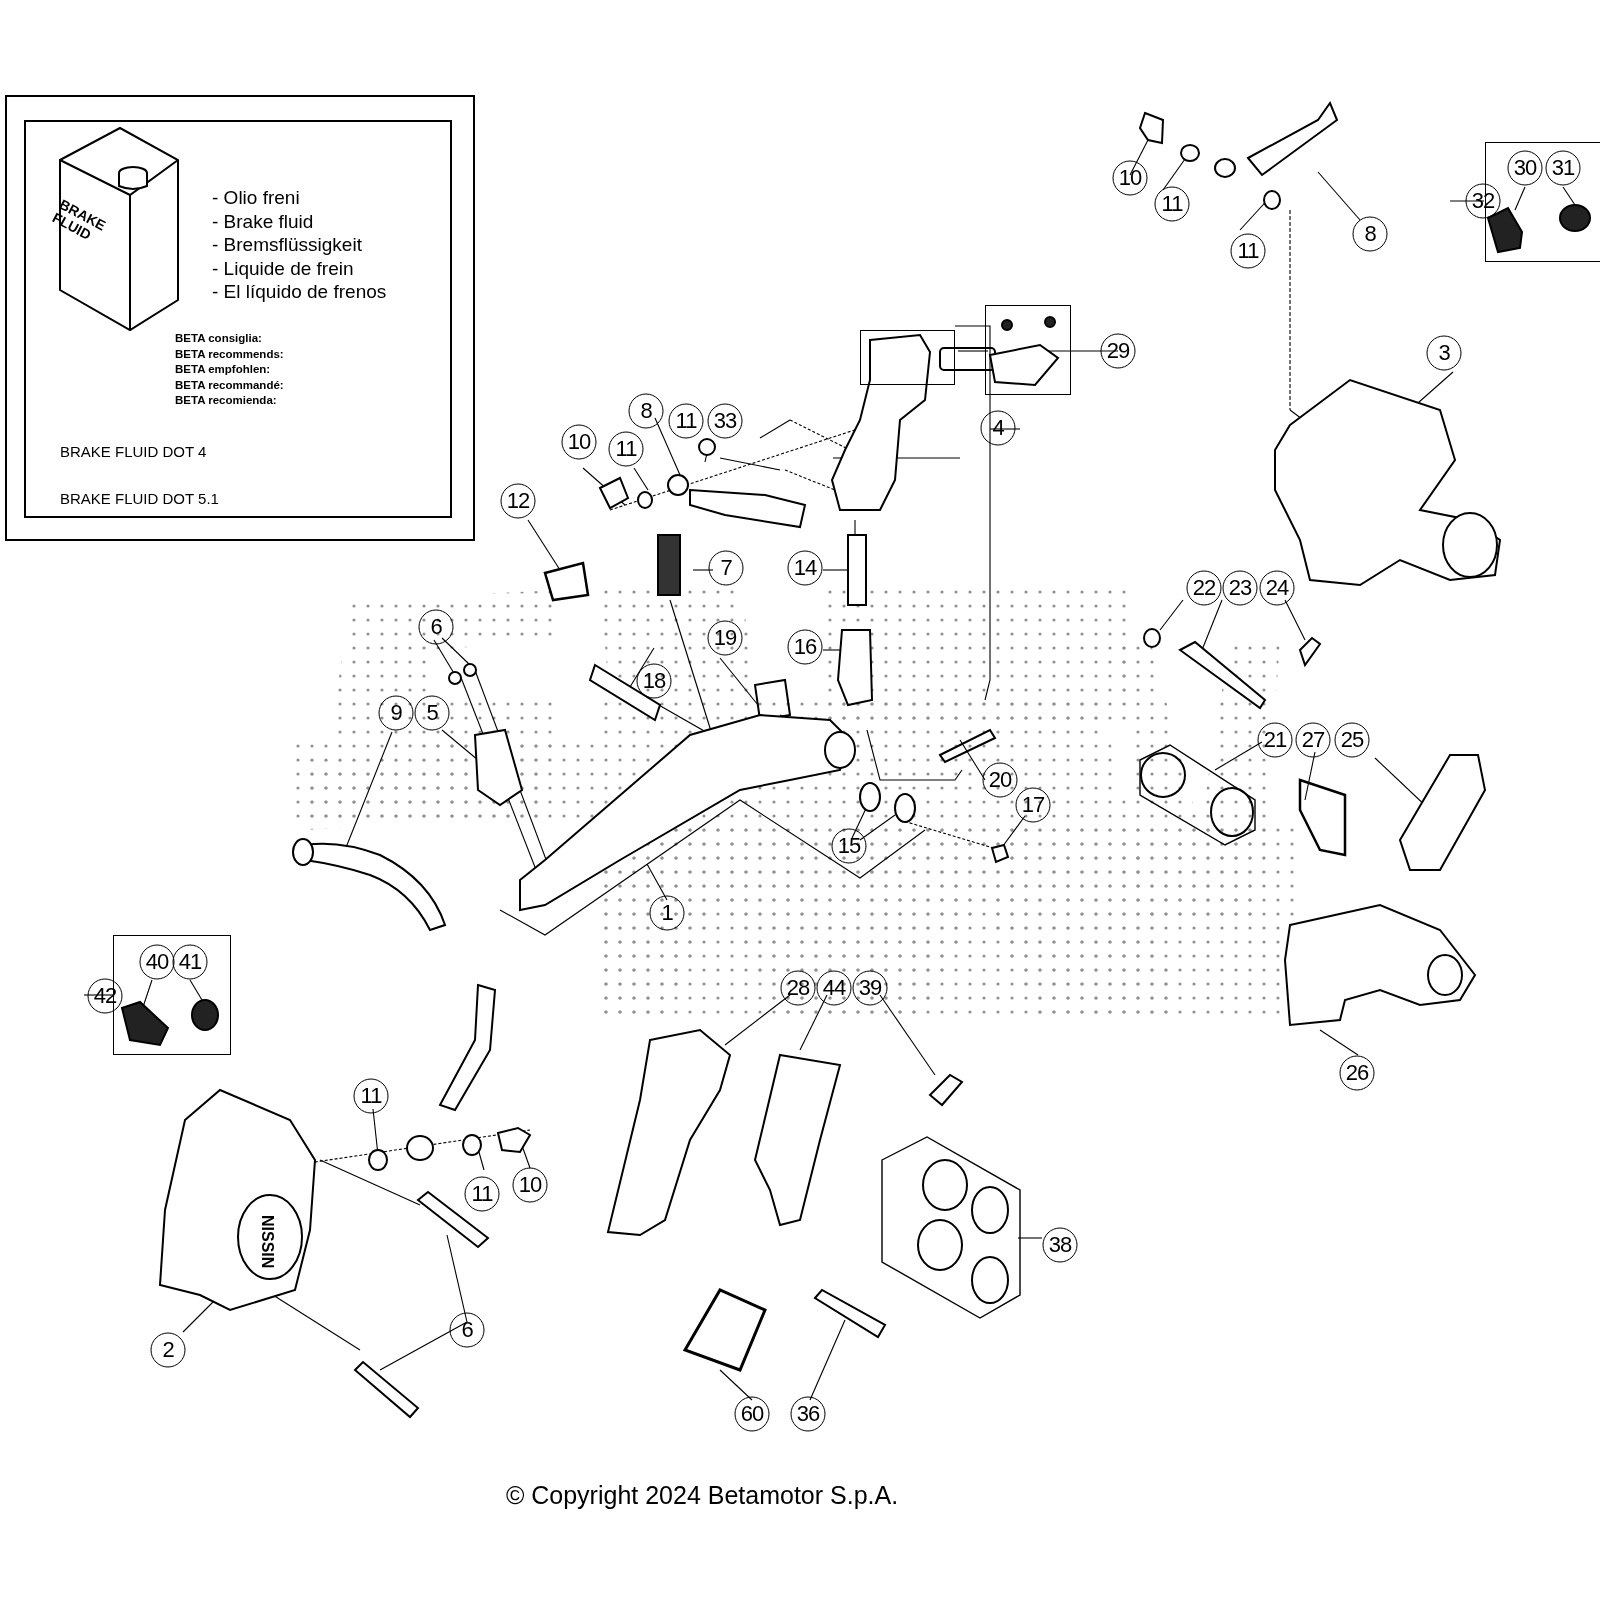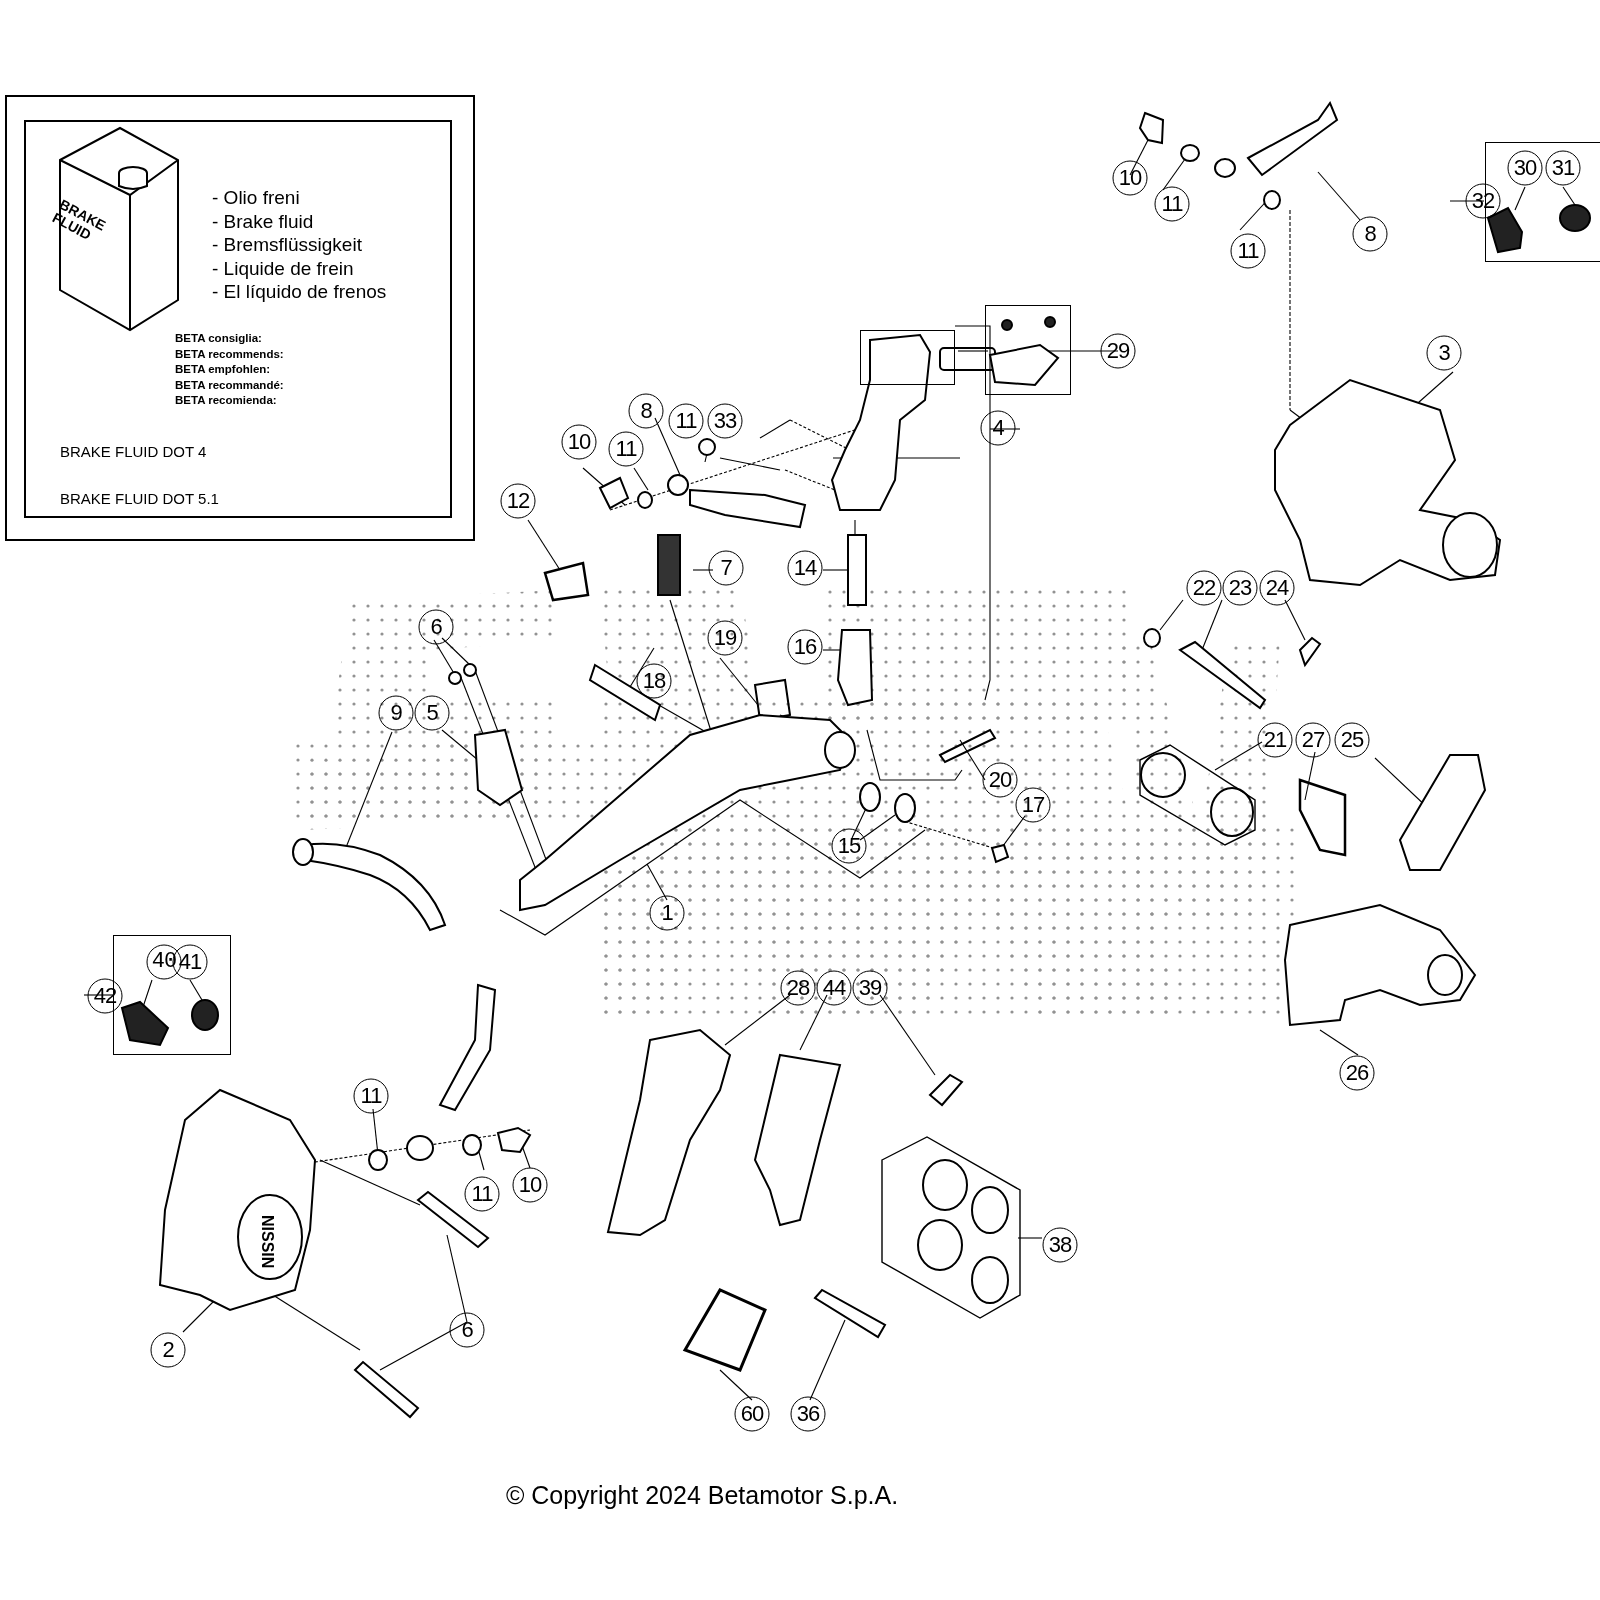--- a/index.html
+++ b/index.html
@@ -334,18 +334,18 @@
     <div class="callout" style="left: 1118px; top: 351px;">29</div>
     <div class="callout" style="left: 1525px; top: 168px;">30</div>
     <div class="callout" style="left: 1563px; top: 168px;">31</div>
     <div class="callout" style="left: 1435px; top: 201px; margin-left: 48px;">32</div>
     <div class="callout" style="left: 725px; top: 421px;">33</div>
     <div class="callout" style="left: 834px; top: 988px;">44</div>
     <div class="callout" style="left: 752px; top: 1414px;">60</div>
     <div class="callout" style="left: 808px; top: 1414px;">36</div>
     <div class="callout" style="left: 1060px; top: 1245px;">38</div>
     <div class="callout" style="left: 870px; top: 988px;">39</div>
-    <div class="callout" style="left: 164px; top: 962px; font-family: Liberation Mono, monospace;">40</div>
+    <div class="callout" style="left: 157px; top: 962px;">40</div>
     <div class="callout" style="left: 190px; top: 962px;">41</div>
     <div class="callout" style="left: 65px; top: 996px; margin-left: 40px;">42</div>
   </div>
 
 <div class="copyright">© Copyright 2024 Betamotor S.p.A.</div>
 
 </body></html>

